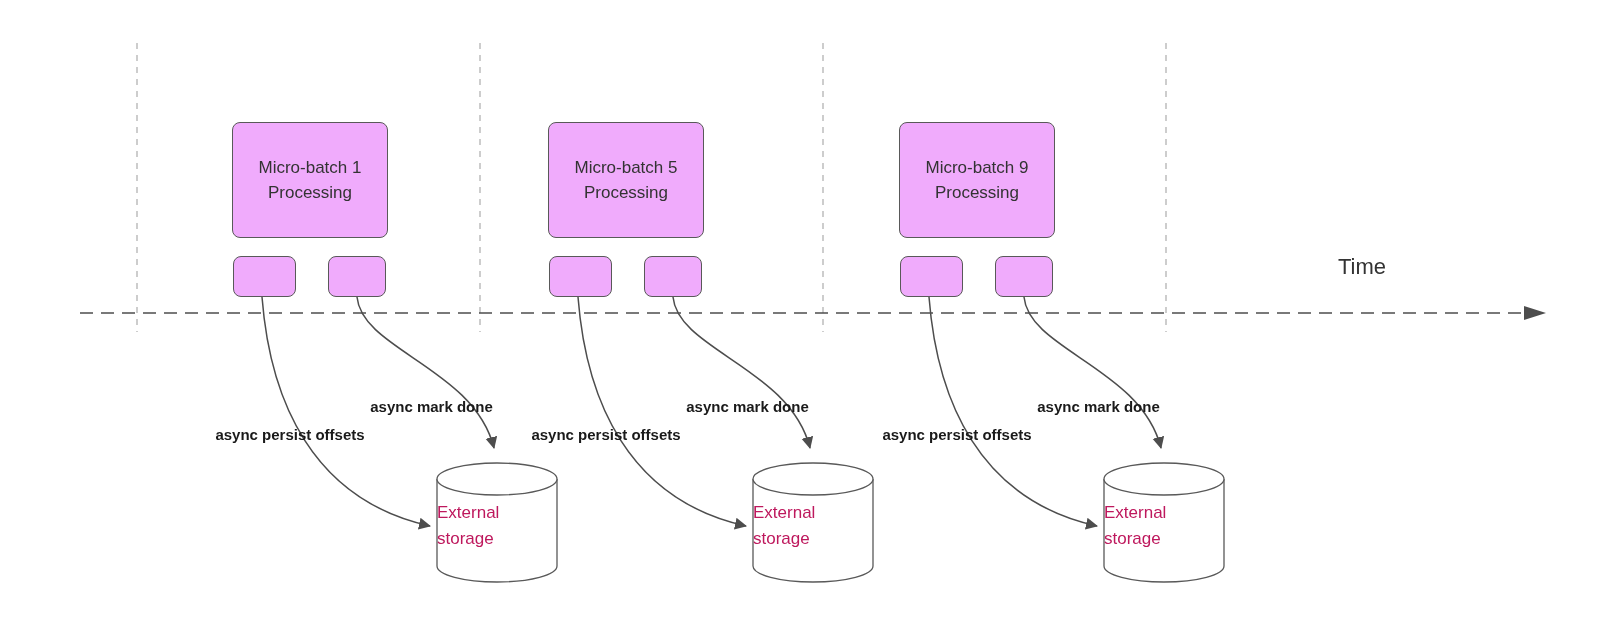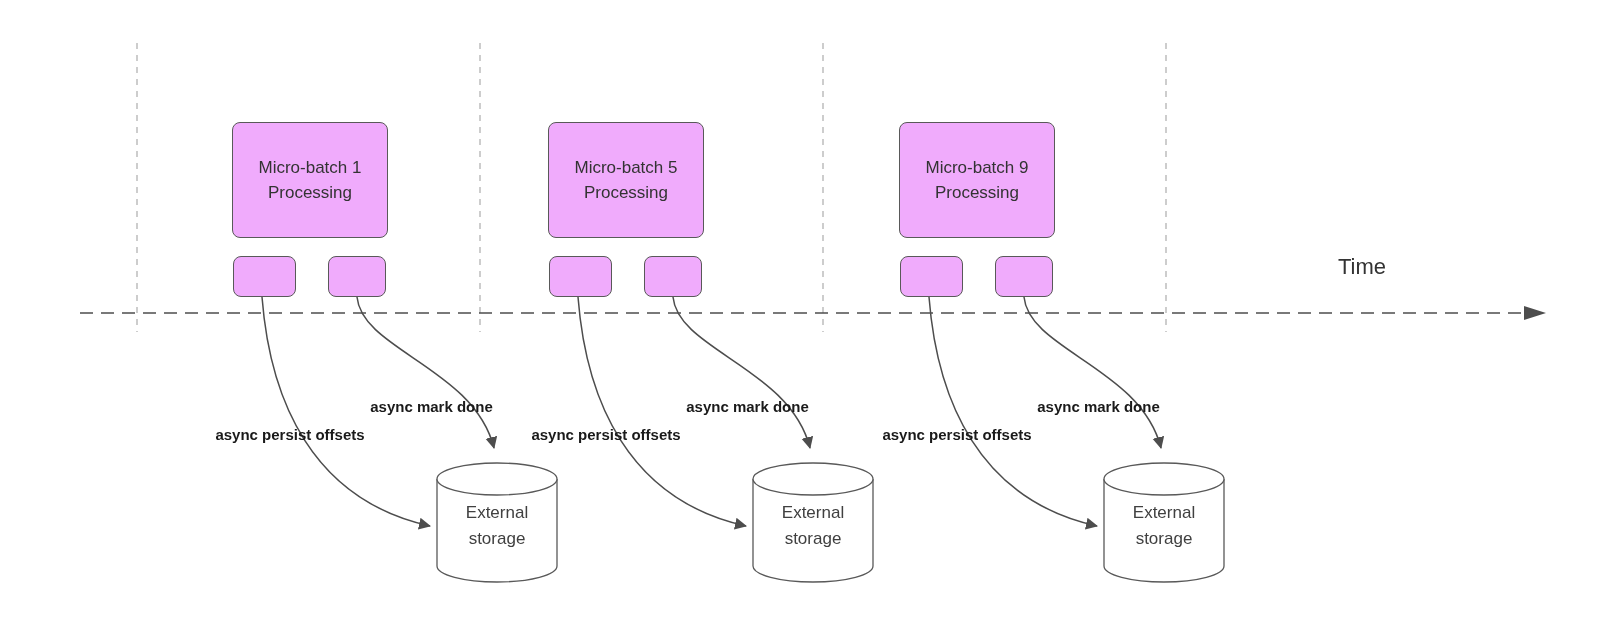--- a/index.html
+++ b/index.html
@@ -30,21 +30,21 @@
   .small-b { left: 96px; top: 256px; width: 58px; height: 41px; }
   .flow-label {
     position: absolute;
     font-weight: bold; font-size: 15px; color: #1a1a1a;
     text-align: center; white-space: nowrap;
   }
   .persist-label { left: -42px; top: 408px; width: 200px; margin-top: 18px; }
   .done-label    { left: 117px; top: 356px; width: 165px; margin-top: 42px; }
   .storage-label {
     position: absolute; left: 205px; top: 500px; width: 120px;
-    text-align: center; font-size: 17px; color: #404040;
+    font-size: 17px; color: #be185d;
     line-height: 1.5; white-space: pre-line;
   }
   .time-label {
     position: absolute; left: 1338px; top: 254px;
     font-size: 22px; color: #333333;
   }
 </style>
 </head>
 <body>
 

